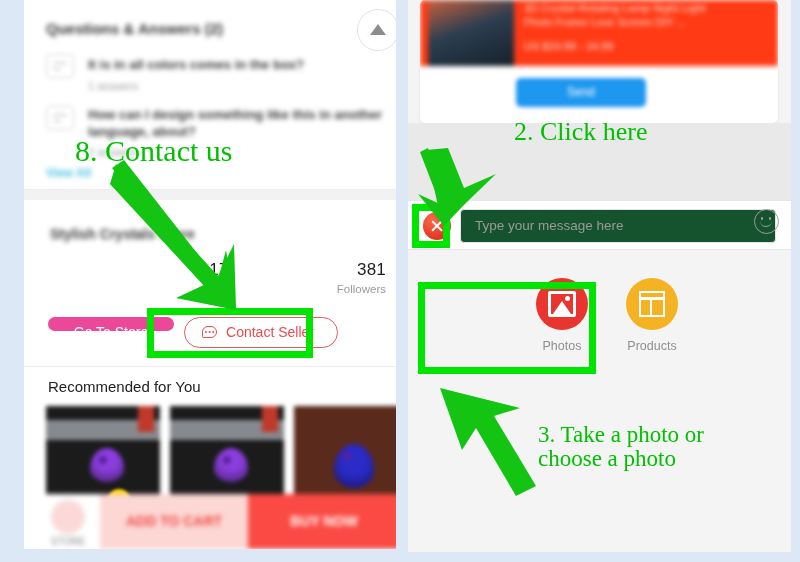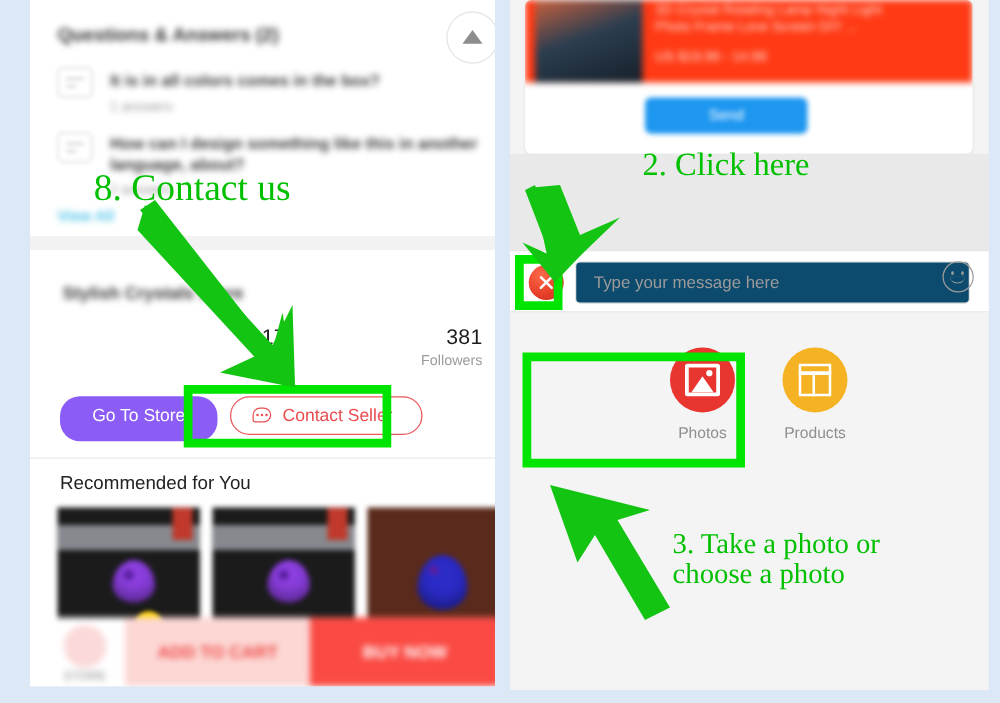--- a/index.html
+++ b/index.html
@@ -65,22 +65,22 @@
     font-size:14px; font-weight:bold; color:#3a3a3a;
   }
   .stat { position:absolute; text-align:center; }
   .stat .num  { font-size:17px; color:#1d1d1d; font-weight:400; letter-spacing:.2px; }
   .stat .lbl  { font-size:11.5px; color:#9b9b9b; margin-top:3px; }
   .stat.s0 { left:18px;  top:60px; width:110px; text-align:left; }
   .stat.s1 { left:140px; top:60px; width:110px; }
   .stat.s2 { left:258px; top:60px; width:104px; text-align:right; }
 
   .btn-store {
-    position:absolute; left:24px; top:117px; width:126px; height:36px;
-    background:#8b5cf6; border-radius:16px; color:#fff;
+    position:absolute; left:24px; top:117px; width:126px; height:14px;
+    background:#ec4899; border-radius:16px; color:#fff;
     font-size:14px; line-height:31px; text-align:center;
   }
   .btn-contact {
     position:absolute; left:160px; top:117px; width:154px; height:31px;
     background:#fff; border:1.4px solid #e8595c; border-radius:16px;
     color:#ea4c4f; font-size:14px; line-height:29px; text-align:center;
   }
   .chat-bub {
     position:absolute; left:17px; top:8px; width:15px; height:12px;
     border:1.4px solid #ea4c4f; border-radius:7px 7px 7px 2px;
@@ -201,21 +201,21 @@
     background:radial-gradient(circle at 35% 28%, #fb6a4a 0%, #e8402a 55%, #c92d1b 100%);
   }
   .close-x:before, .close-x:after {
     content:""; position:absolute; left:7px; top:13px;
     width:14px; height:2.4px; background:#fff; border-radius:1px;
   }
   .close-x:before { transform:rotate(45deg); }
   .close-x:after  { transform:rotate(-45deg); }
   .msg-input {
     position:absolute; left:52px; top:8px; width:316px; height:34px;
-    background:#0c4a6e; border:1px solid #e4e4e4; border-radius:4px;
+    background:#14532d; border:1px solid #e4e4e4; border-radius:4px;
     font-size:13.5px; color:#9a9a9a; line-height:32px; padding-left:14px;
     font-family:"Liberation Sans", sans-serif;
   }
   .emoji {
     position:absolute; right:12px; top:8px; width:25px; height:25px;
     border:1.4px solid #9c9c9c; border-radius:50%;
   }
   .emoji .ey {
     position:absolute; top:7px; left:5.5px; width:2.6px; height:2.6px;
     background:#9c9c9c; border-radius:50%;

